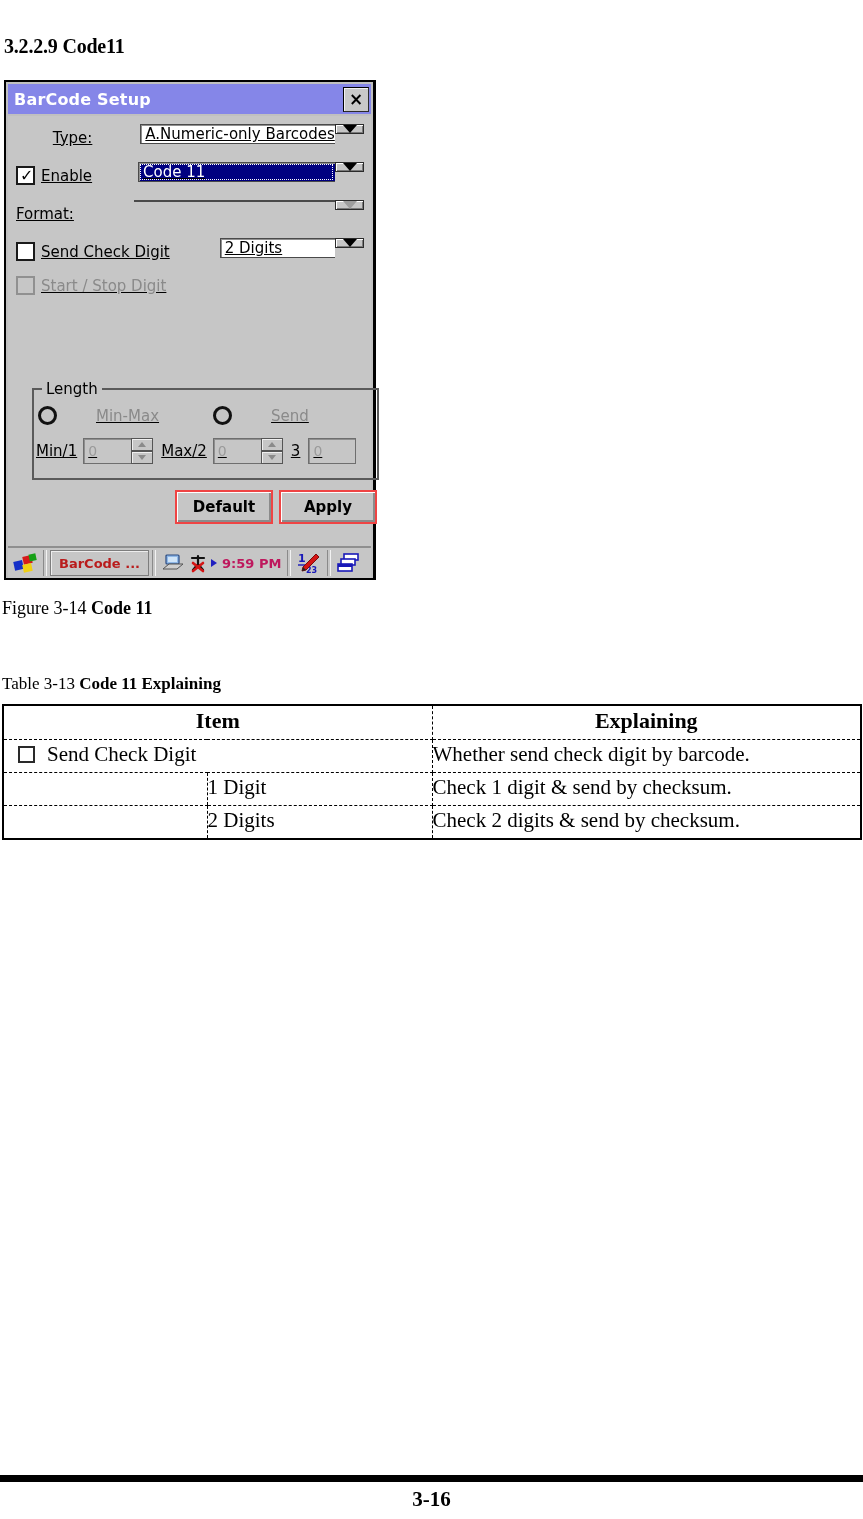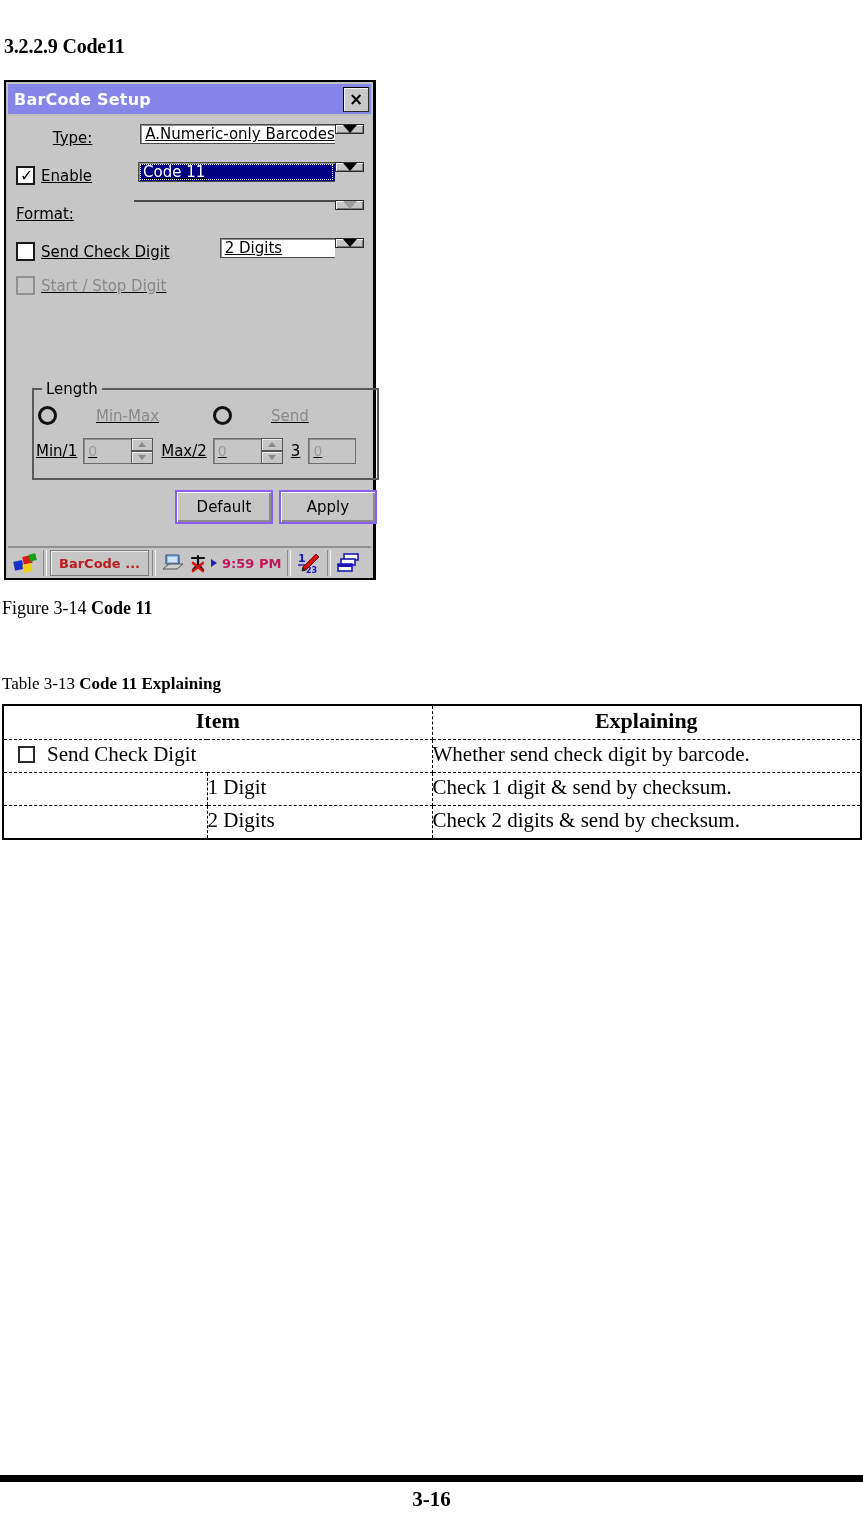--- a/index.html
+++ b/index.html
@@ -248,27 +248,28 @@
     border-left: 4px solid transparent;
     border-right: 4px solid transparent;
     border-top: 5px solid #8a8a8a;
   }
 
   
   .btn {
     position: absolute;
     height: 34px;
     background: #c6c6c6;
-    border: 2px solid #8b5cf6;
+    border: 2px solid #ef4444;
     box-shadow: inset 1px 1px 0 #ffffff, inset -2px -2px 0 #8b8b8b;
     display: flex; align-items: center; justify-content: center;
     font-family: "DejaVu Sans", sans-serif;
     font-size: 15px;
     color: #000;
     box-sizing: border-box;
+    font-weight: bold;
   }
 
   
   .taskbar {
     position: absolute;
     left: 2px;
     top: 464px;
     width: 363px;
     height: 32px;
     background: #c6c6c6;

